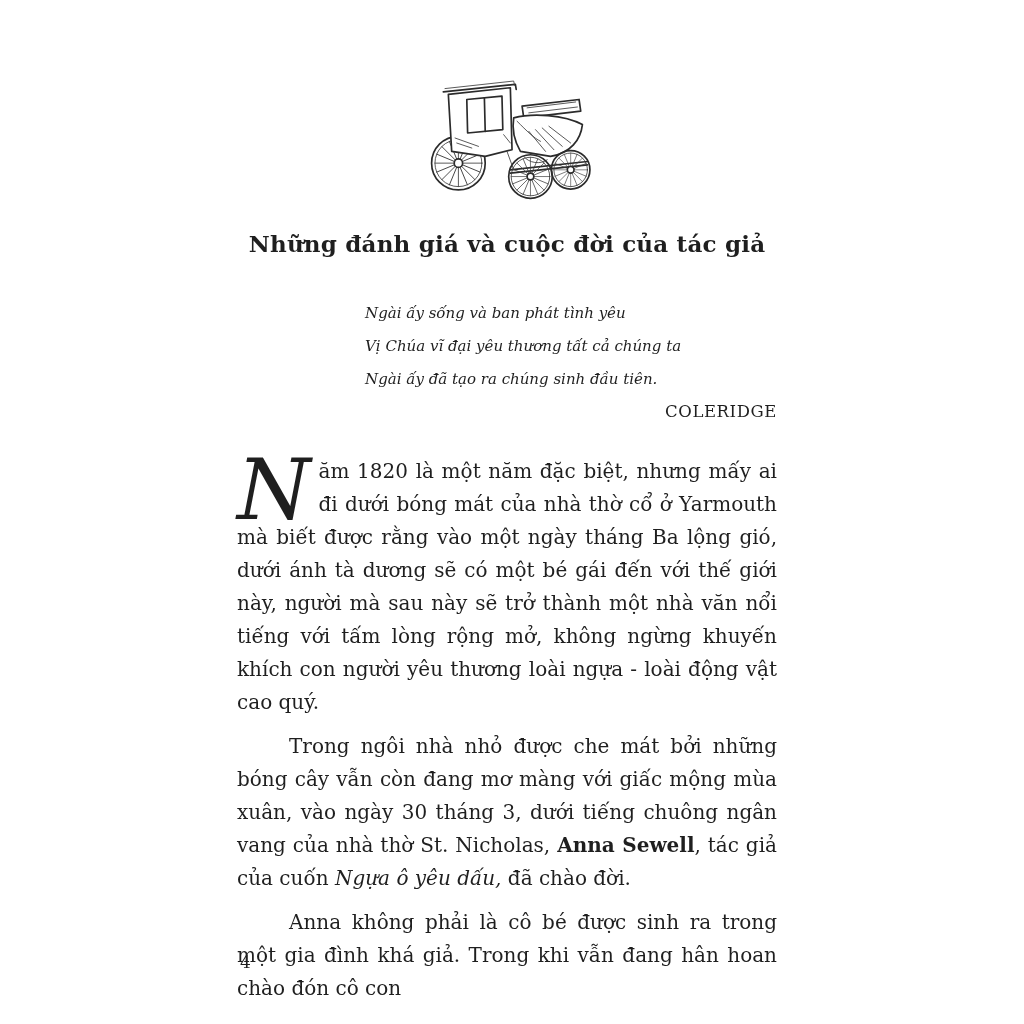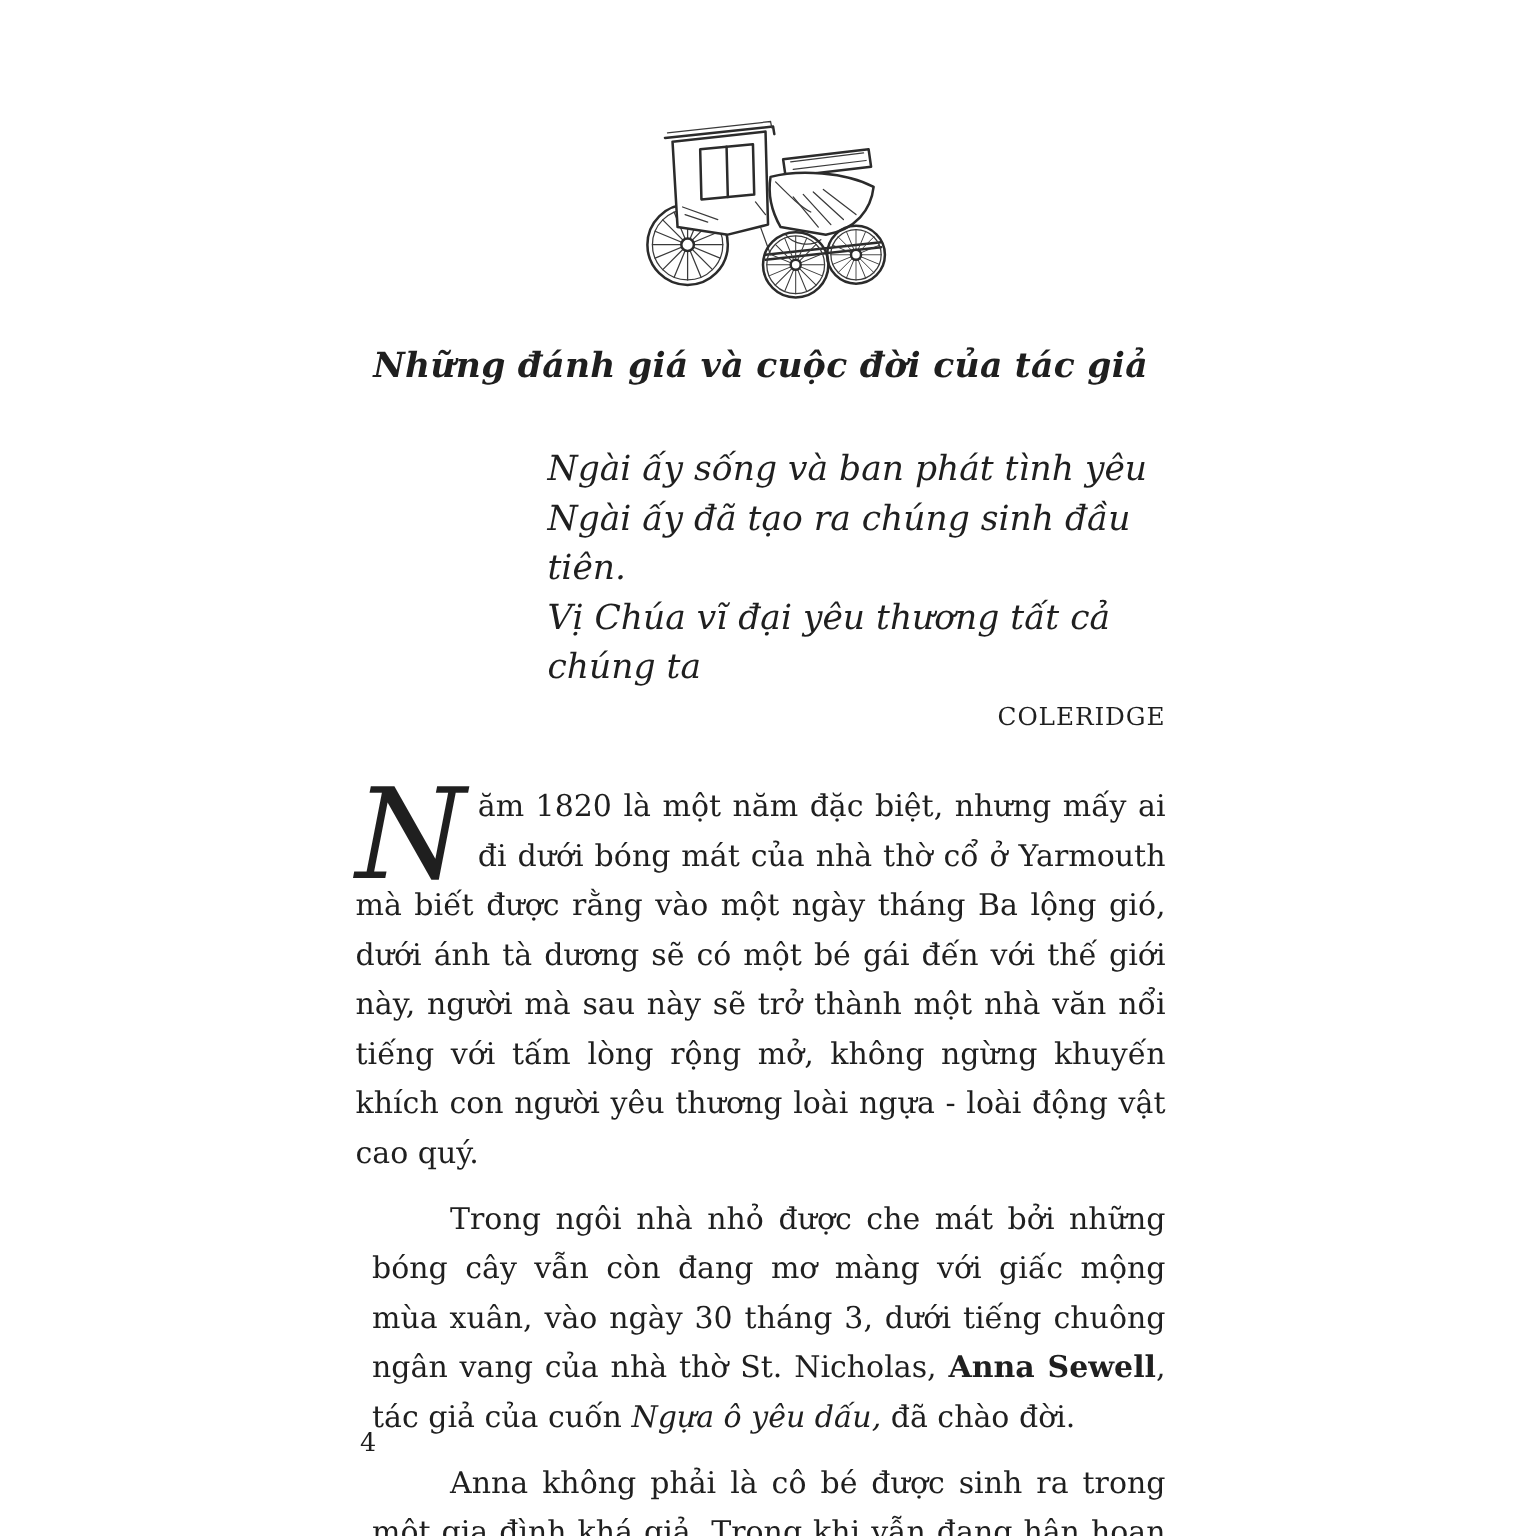--- a/index.html
+++ b/index.html
@@ -29,44 +29,43 @@
   .illustration-wrap svg { width: 100%; height: 100%; }
   .sketch { stroke: #2b2b2b; fill: none; stroke-width: 2; stroke-linecap: round; stroke-linejoin: round; }
   .sketch-thin { stroke: #3a3a3a; fill: none; stroke-width: 1; stroke-linecap: round; }
   .sketch-fill { fill: #ffffff; stroke: #2b2b2b; stroke-width: 2; stroke-linejoin: round; }
 
   .section-title {
     margin-top: 30px;
     text-align: center;
     font-size: 23px;
     font-weight: bold;
-    font-style: italic;
     letter-spacing: 0.2px;
   }
   .epigraph {
     margin-top: 40px;
     padding-left: 128px;
     font-style: italic;
-    font-size: 23px;
+    font-size: 15px;
     line-height: 33px;
   }
   .epigraph-attribution {
     margin-top: 6px;
     text-align: right;
     font-size: 16.5px;
     letter-spacing: 0.6px;
   }
   .body-text {
     margin-top: 34px;
     font-size: 20px;
     line-height: 33px;
     text-align: justify;
   }
   .body-text p { margin: 0 0 11px 0; }
-  .body-text p.indent { text-indent: 52px; margin-left: 11px; }
+  .body-text p.indent { text-indent: 52px; }
   .dropcap {
     float: left;
     font-size: 84px;
     line-height: 62px;
     font-style: italic;
     padding: 4px 8px 0 0;
   }
   .page-number {
     position: absolute;
     left: 240px; top: 952px;
@@ -136,22 +135,22 @@
             </g>
           <circle class="sketch-fill" r="4"></circle>
         </g>
       </svg>
     </div>
 
     <h1 class="section-title">Những đánh giá và cuộc đời của tác giả</h1>
 
     <div class="epigraph">
       <div>Ngài ấy sống và ban phát tình yêu</div>
+      <div>Vị Chúa vĩ đại yêu thương tất cả chúng ta</div>
       <div>Ngài ấy đã tạo ra chúng sinh đầu tiên.</div>
-      <div>Vị Chúa vĩ đại yêu thương tất cả chúng ta</div>
     </div>
 
     <div class="epigraph-attribution">COLERIDGE</div>
 
     <div class="body-text">
       <p><span class="dropcap">N</span><span>ăm 1820 là một năm đặc biệt, nhưng mấy ai đi dưới bóng mát của nhà thờ cổ ở Yarmouth mà biết được rằng vào một ngày tháng Ba lộng gió, dưới ánh tà dương sẽ có một bé gái đến với thế giới này, người mà sau này sẽ trở thành một nhà văn nổi tiếng với tấm lòng rộng mở, không ngừng khuyến khích con người yêu thương loài ngựa - loài động vật cao quý.</span></p>
 
       <p class="indent"><span>Trong ngôi nhà nhỏ được che mát bởi những bóng cây vẫn còn đang mơ màng với giấc mộng mùa xuân, vào ngày 30 tháng 3, dưới tiếng chuông ngân vang của nhà thờ St. Nicholas, </span><b>Anna Sewell</b><span>, tác giả của cuốn </span><i>Ngựa ô yêu dấu,</i><span> đã chào đời.</span></p>
 
       <p class="indent">Anna không phải là cô bé được sinh ra trong một gia đình khá giả. Trong khi vẫn đang hân hoan chào đón cô con</p>

